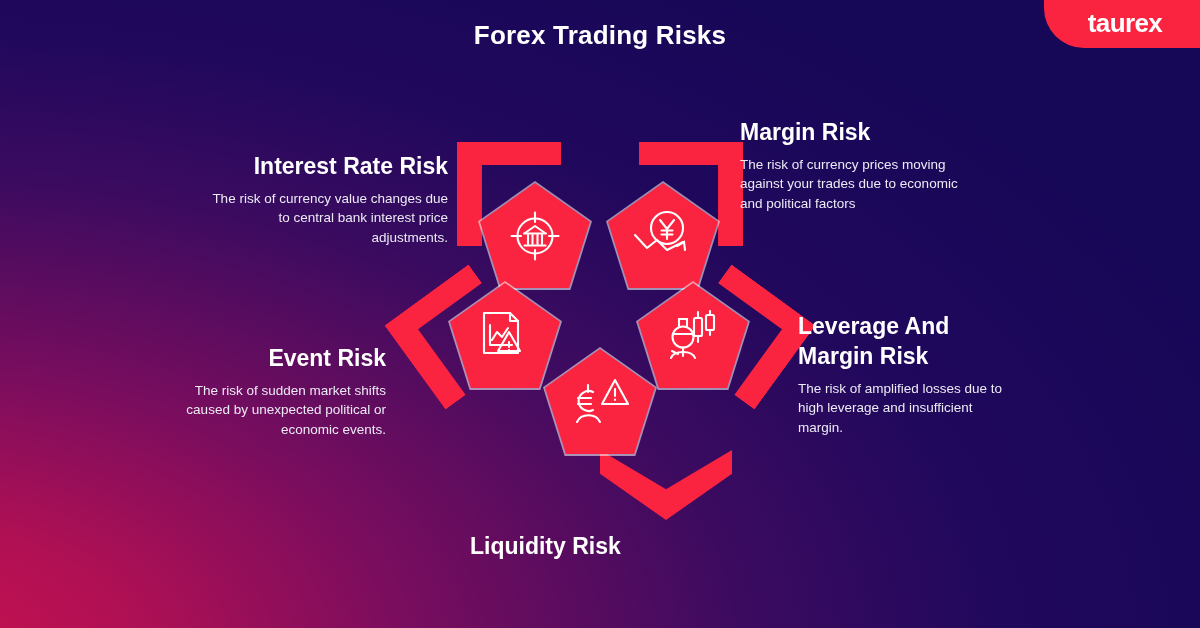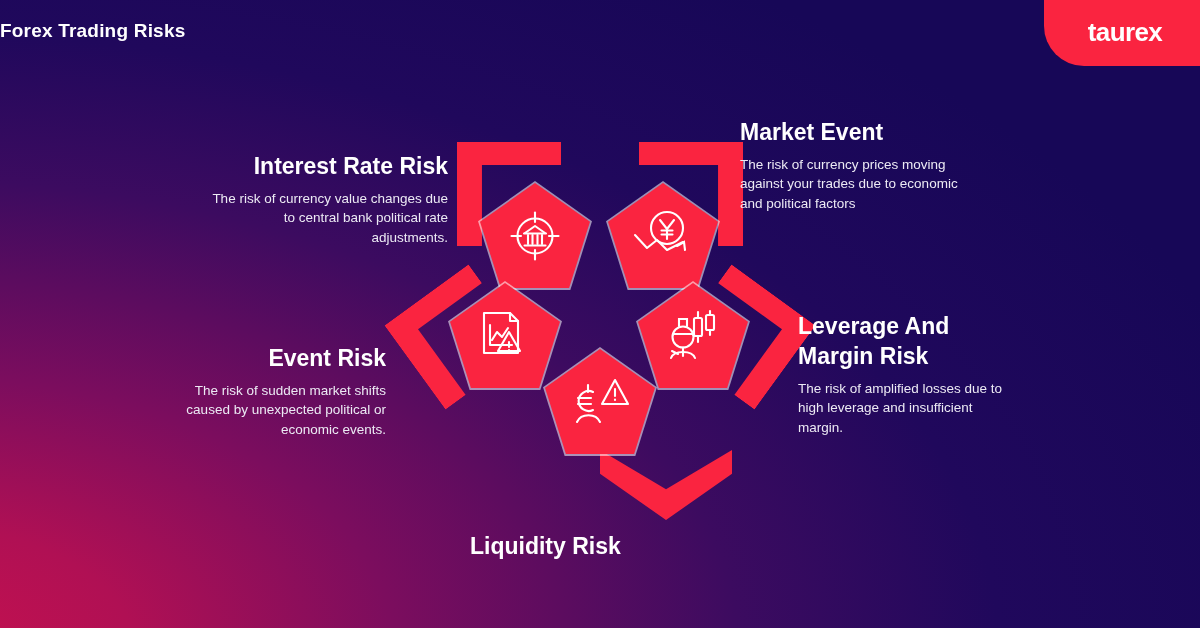--- a/index.html
+++ b/index.html
@@ -10,26 +10,26 @@
     background:#1a0a5e;
   }
   #canvas{
     position:relative;width:1200px;height:628px;overflow:hidden;
     background:
       radial-gradient(120% 130% at -8% 104%, #c8114e 0%, #b01054 16%, #7c0d5e 34%, #3c0b60 58%, #20085c 76%, #170757 100%),
       linear-gradient(100deg,#6d0c5d 0%,#4a0b60 30%,#220a5e 60%,#190858 100%);
   }
   
   .title{
-    position:absolute;left:0;top:20px;width:1200px;text-align:left;
-    color:#ffffff;font-size:19px;font-weight:bold;letter-spacing:.2px;
+    position:absolute;left:0;top:20px;width:1200px;text-align:center;
+    color:#ffffff;font-size:26px;font-weight:bold;letter-spacing:.2px;
   }
   
   .logo{
-    position:absolute;right:0;top:0;width:156px;height:66px;
+    position:absolute;right:0;top:0;width:156px;height:48px;
     background:#fa2440;
     border-bottom-left-radius:40px;
     display:flex;align-items:center;justify-content:center;
   }
   .logo-text{
     color:#fff;font-size:26px;font-weight:bold;letter-spacing:-.6px;
     margin-top:-2px;margin-left:6px;
   }
   
   .block{position:absolute;}
@@ -200,25 +200,25 @@
             <line x1="46" y1="27.5" x2="46" y2="28"></line>
           </g>
         </svg>
       </div>
     </div>
 
   </div>
 
   <div class="block ta-right" id="blk-interest">
     <p class="b-title">Interest Rate Risk</p>
-    <p class="b-desc">The risk of currency value changes due to central bank political rate adjustments.</p>
+    <p class="b-desc">The risk of currency value changes due to central bank interest price adjustments.</p>
   </div>
 
   <div class="block ta-left" id="blk-market">
-    <p class="b-title">Market Event</p>
+    <p class="b-title">Margin Risk</p>
     <p class="b-desc">The risk of currency prices moving against your trades due to economic and political factors</p>
   </div>
 
   <div class="block ta-left" id="blk-leverage">
     <p class="b-title">Leverage And Margin Risk</p>
     <p class="b-desc">The risk of amplified losses due to high leverage and insufficient margin.</p>
   </div>
 
   <div class="block ta-right" id="blk-event">
     <p class="b-title">Event Risk</p>

